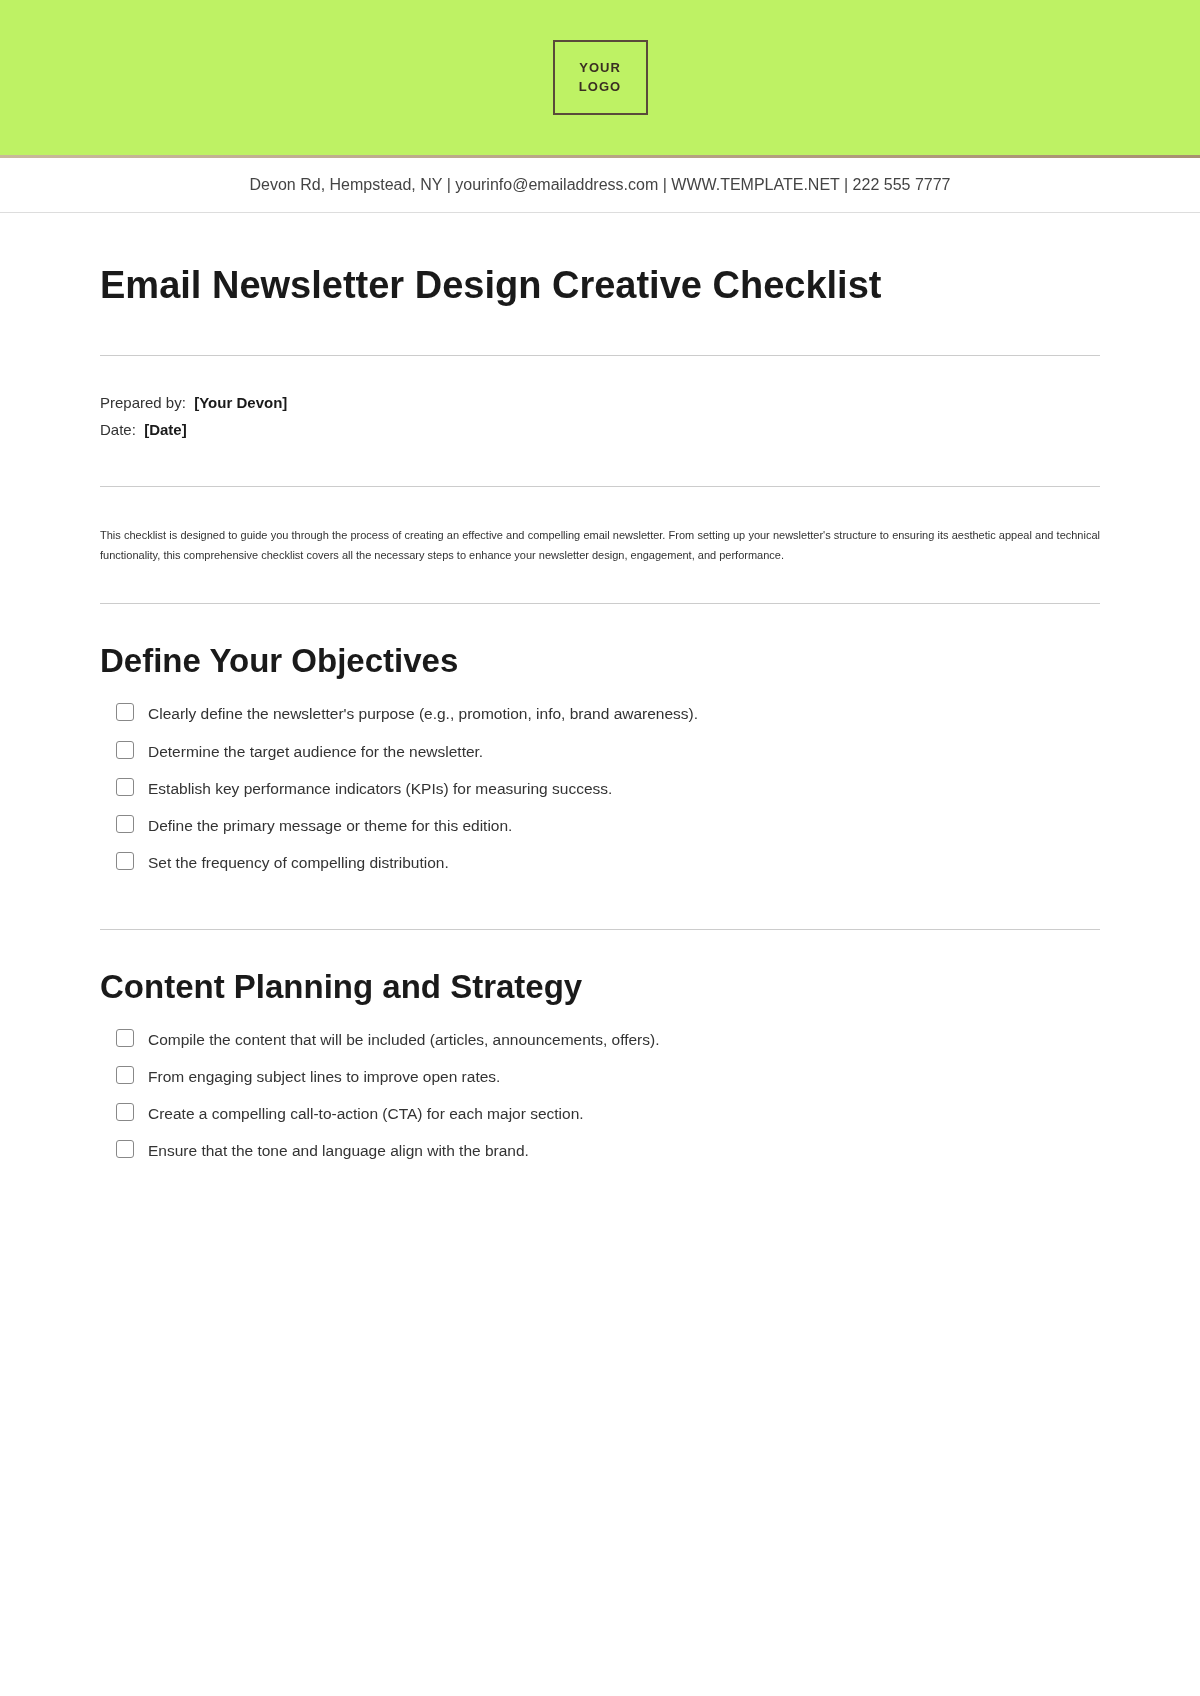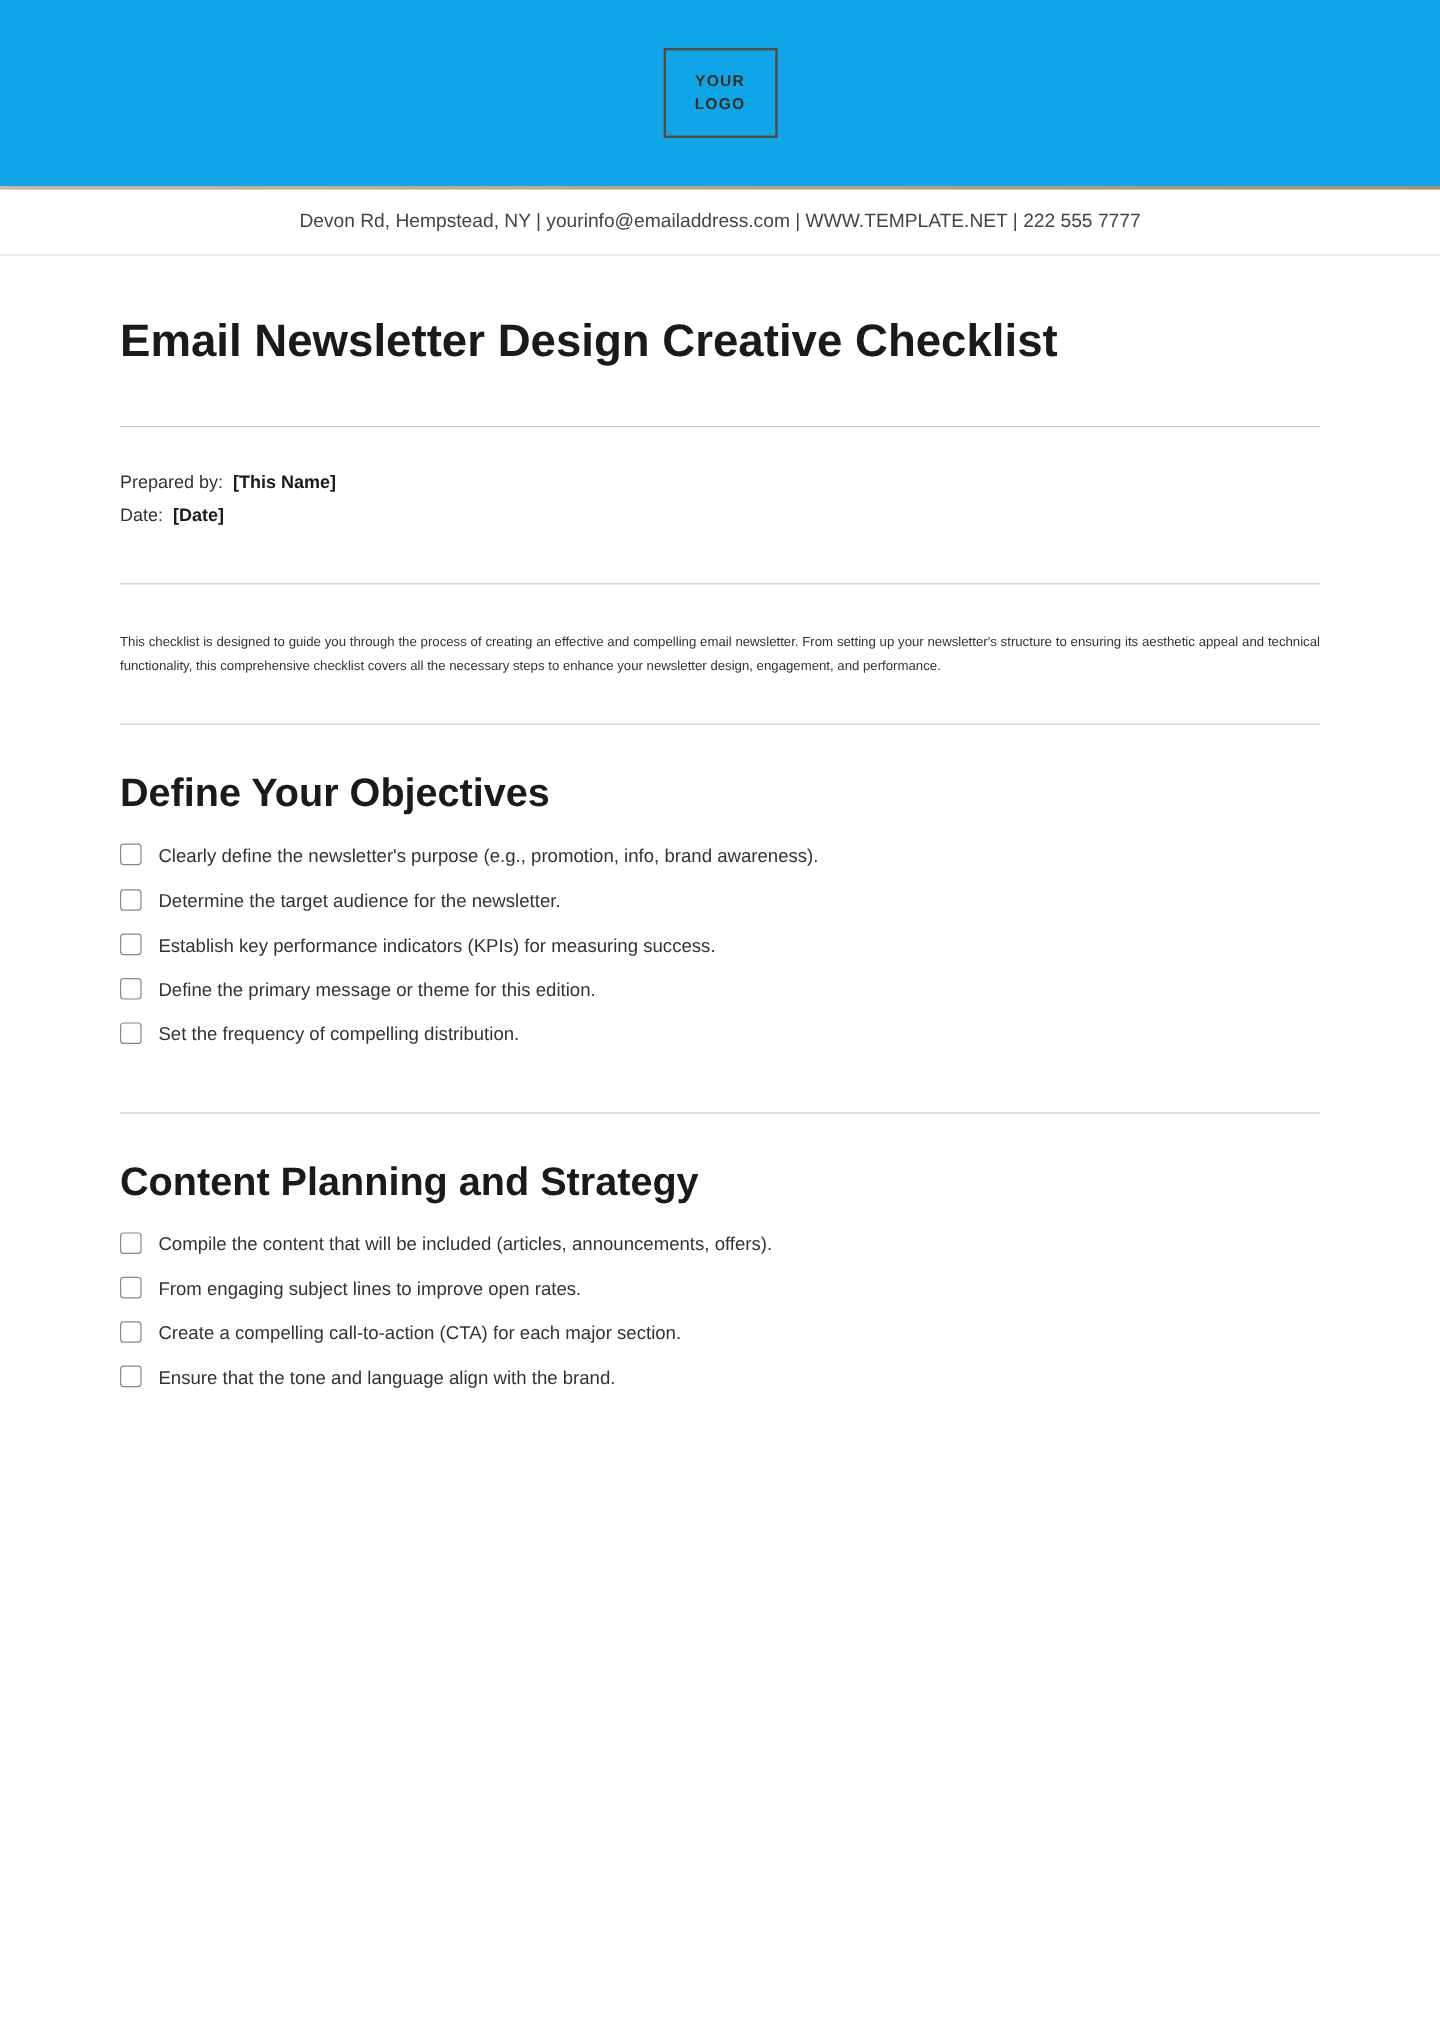--- a/index.html
+++ b/index.html
@@ -9,21 +9,21 @@
     }
 
     body {
       font-family: Arial, sans-serif;
       background: #fff;
       width: 1200px;
       min-height: 1696px;
     }
 
     .header-banner {
-      background: #0ea5e9;
+      background: #bef264;
       width: 100%;
       height: 155px;
       display: flex;
       align-items: center;
       justify-content: center;
     }
 
     .logo-box {
       border: 2px solid #5a4a3a;
       width: 95px;
@@ -104,21 +104,21 @@
     .section-heading {
       font-size: 33px;
       font-weight: bold;
       color: #1a1a1a;
       margin-bottom: 22px;
     }
 
     .checklist {
       list-style: none;
       padding: 0;
-      margin: 0;
+      margin: 16px;
     }
 
     .checklist li {
       display: flex;
       align-items: flex-start;
       margin-bottom: 14px;
       font-size: 15.5px;
       color: #333;
       line-height: 1.5;
     }
@@ -159,21 +159,21 @@
 
 <div class="main-content">
 
   <h1 class="page-title">Email Newsletter Design Creative Checklist</h1>
 
   <hr class="section-divider">
 
   <div class="meta-info">
     <div class="meta-line">
       <span>Prepared by:</span>
-      &nbsp;<strong>[This  Name]</strong>
+      &nbsp;<strong>[Your  Devon]</strong>
     </div>
     <div class="meta-line">
       <span>Date:</span>
       &nbsp;<strong>[Date]</strong>
     </div>
   </div>
 
   <hr class="section-divider">
 
   <p class="intro-text">This checklist is designed to guide you through the process of creating an effective and compelling email newsletter. From setting up your newsletter's structure to ensuring its aesthetic appeal and technical functionality, this comprehensive checklist covers all the necessary steps to enhance your newsletter design, engagement, and performance.</p>

